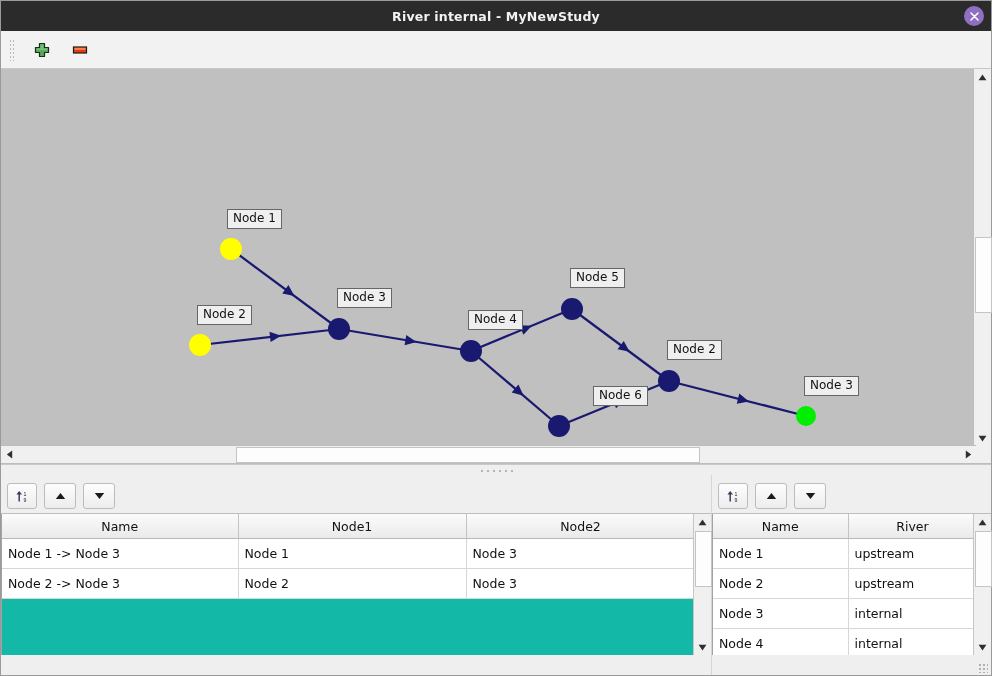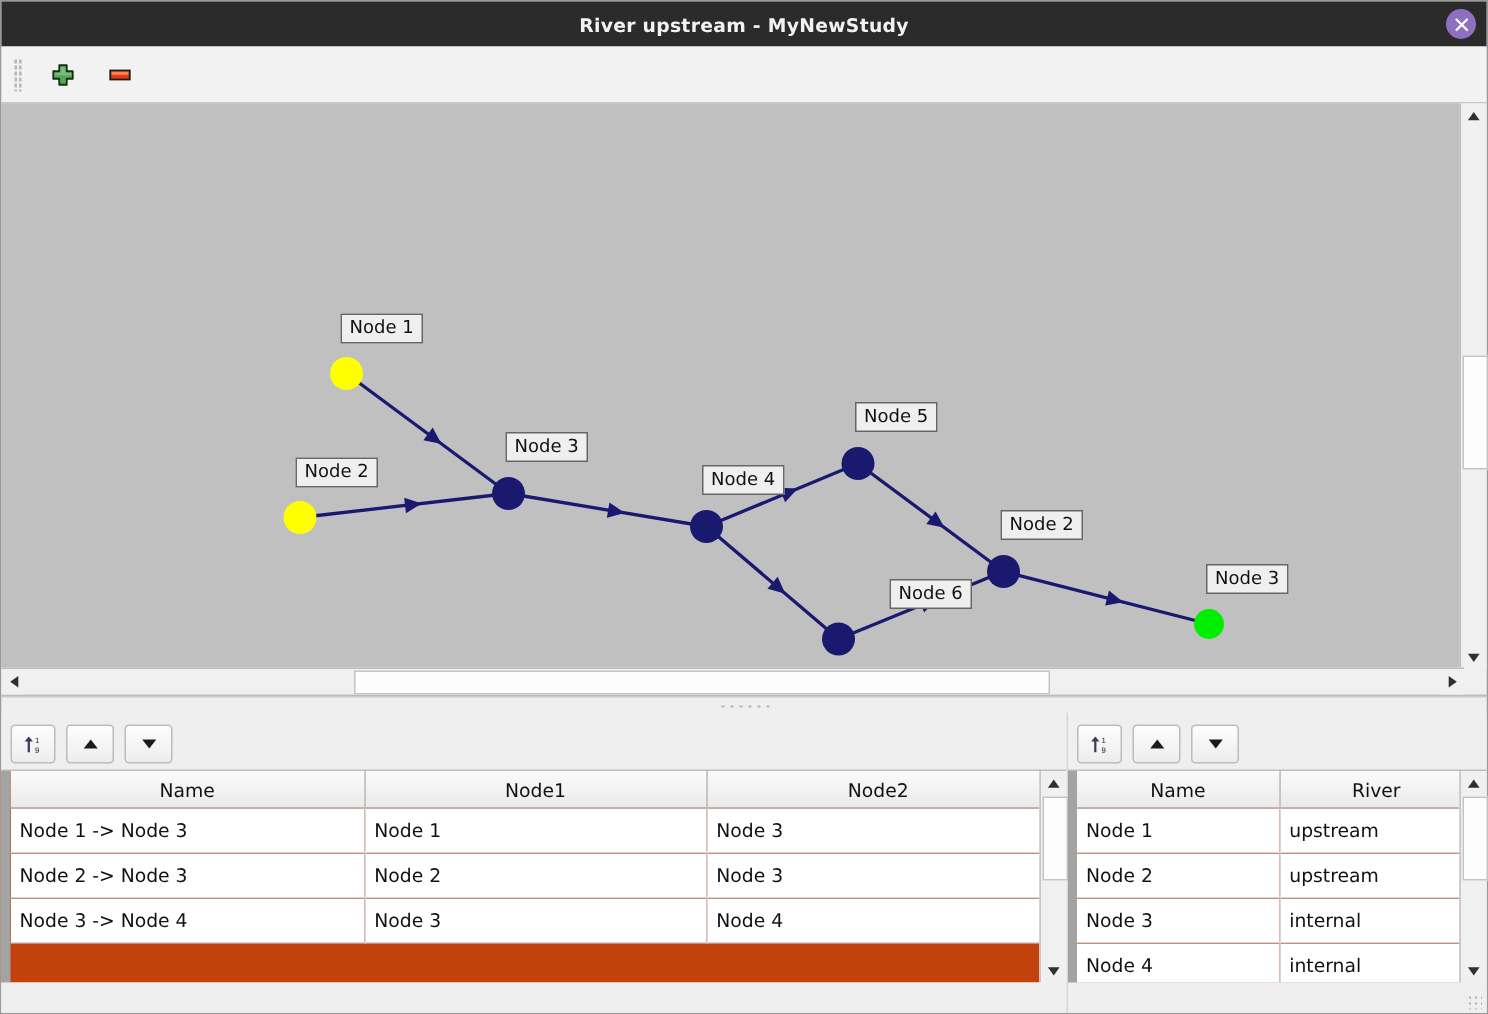--- a/index.html
+++ b/index.html
@@ -66,22 +66,22 @@
   .tablepane{display:flex;flex-direction:column;min-width:0;background:#efefef;}
   .tablepane.left{width:710px;flex:0 0 710px;}
   .tablepane.right{flex:1 1 auto;border-left:1px solid #d5d5d5;}
   .tbl-toolbar{height:34px;display:flex;align-items:center;gap:7px;padding:4px 0 0 6px;
                flex:0 0 auto;}
   .sm-btn{width:30px;height:24px;border:1px solid #bcbcbc;border-radius:3px;
           background:linear-gradient(#fdfdfd,#ededed);display:flex;align-items:center;
           justify-content:center;cursor:pointer;}
   .sm-btn.sort{width:28px;}
   .grid{flex:1 1 auto;display:flex;min-height:0;border-top:1px solid #bdbdbd;}
-  .gridbody{flex:1 1 auto;min-width:0;overflow:hidden;background:#c2410c;
-            border-left:6px solid #a3a3a3;}
+  .gridbody{flex:1 1 auto;min-width:0;overflow:hidden;background:#14b8a6;
+            border-left:1px solid #a3a3a3;}
   table{border-collapse:collapse;width:100%;table-layout:fixed;}
   th{background:linear-gradient(#fbfbfb,#eaeaea);border-right:1px solid #c3c3c3;
      border-bottom:1px solid #b8b8b8;height:24px;font-weight:normal;font-size:12.5px;
      color:#111;text-align:center;padding:0;}
   td{border-right:1px solid #d7d7d7;border-bottom:1px solid #d7d7d7;height:29px;
      padding:0 0 0 6px;font-size:12.5px;color:#111;background:#fff;
      overflow:hidden;white-space:nowrap;text-overflow:ellipsis;}
   .gridscroll{width:17px;flex:0 0 17px;background:#f0f0f0;position:relative;
               border-left:1px solid #c6c6c6;}
   .gridscroll .arrow{width:17px;height:16px;display:flex;align-items:center;
@@ -93,21 +93,21 @@
   .resize-grip{position:absolute;right:3px;bottom:2px;width:10px;height:10px;
                background-image:radial-gradient(#b0b0b0 1px,transparent 1px);
                background-size:4px 4px;}
 </style>
 </head>
 <body>
 
 <div class="window">
 
   <div class="titlebar">
-    <div class="titlebar-text">River upstream - MyNewStudy</div>
+    <div class="titlebar-text">River internal - MyNewStudy</div>
     <div class="close-btn">
       <svg width="9" height="9" viewBox="0 0 9 9">
         <path d="M1 1 L8 8 M8 1 L1 8" stroke="#ffffff" stroke-width="1.5" fill="none" stroke-linecap="round"></path>
       </svg>
     </div>
   </div>
 
   <div class="toolbar">
     <div class="tb-grip"></div>
     <div class="tb-btn">
@@ -242,25 +242,20 @@
                 <tr>
                   <td>Node 1 -&gt; Node 3</td>
                   <td>Node 1</td>
                   <td>Node 3</td>
                 </tr>
                 <tr>
                   <td>Node 2 -&gt; Node 3</td>
                   <td>Node 2</td>
                   <td>Node 3</td>
                 </tr>
-                <tr>
-                  <td>Node 3 -&gt; Node 4</td>
-                  <td>Node 3</td>
-                  <td>Node 4</td>
-                </tr>
               </tbody>
           </table>
         </div>
         <div class="gridscroll">
           <div class="arrow">
             <svg width="9" height="7" viewBox="0 0 9 7">
               <path d="M4.5 0.6 L8.4 6.2 L0.6 6.2 Z" fill="#2f2f2f"></path>
               </svg>
           </div>
           <div class="gthumb"></div>

